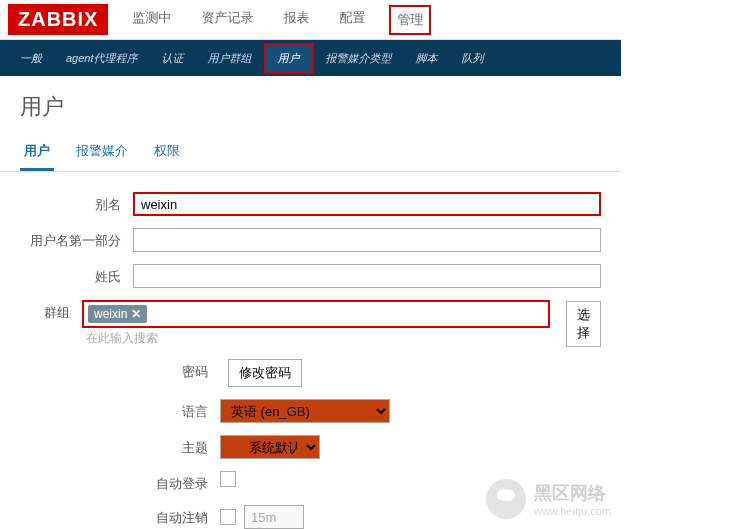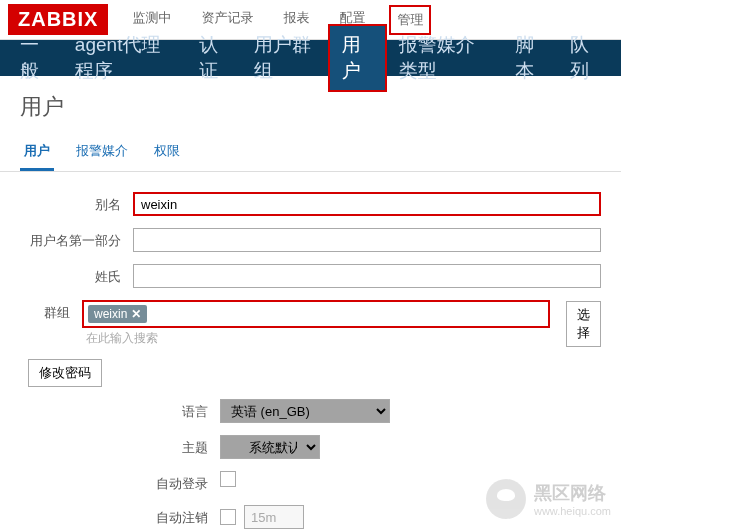--- a/index.html
+++ b/index.html
@@ -3,40 +3,40 @@
 <meta charset="utf-8">
 <style>
 * { box-sizing: border-box; margin: 0; padding: 0; }
 body { font-family: Arial, "Microsoft YaHei", sans-serif; font-size: 13px; color: #333; background: #fff; width: 743px; }
 .topbar { display: flex; align-items: center; border-bottom: 1px solid #ddd; padding: 4px 8px; }
 .logo { background: #d40000; color: #fff; font-weight: bold; font-size: 20px; padding: 4px 10px; letter-spacing: 1px; margin-right: 18px; }
 .topnav { display: flex; gap: 18px; }
 .topnav-item { color: #666; cursor: pointer; padding: 4px 6px; }
 .topnav-item.hl { border: 2px solid #d40000; }
 .subbar { background: #0a3a5a; display: flex; align-items: center; padding: 0 8px; height: 36px; }
-.subnav-item { color: #cde; padding: 6px 12px; cursor: pointer; font-size: 19px; }
+.subnav-item { color: #cde; padding: 6px 12px; cursor: pointer; font-size: 11px; font-style: italic; }
 .subnav-item.hl { border: 2px solid #d40000; background: #15507a; color: #fff; }
 .page-title { font-size: 22px; color: #555; padding: 16px 20px 12px; }
 .tabs { display: flex; gap: 18px; padding: 0 20px; border-bottom: 1px solid #ddd; }
 .tab { color: #1a6db3; padding: 8px 4px; cursor: pointer; font-size: 13px; }
 .tab.active { border-bottom: 3px solid #1a6db3; font-weight: bold; }
 .form { padding: 20px 20px 10px; }
 .row { display: flex; align-items: flex-start; margin-bottom: 12px; }
 .lbl { width: 200px; text-align: right; padding-right: 12px; color: #555; padding-top: 4px; font-size: 13px; }
 .ctrl { flex: 1; display: flex; align-items: center; gap: 8px; }
 input[type=text] { border: 1px solid #aaa; padding: 4px 6px; font-size: 13px; height: 24px; }
 .wide { width: 468px; }
 .hl-red { border: 2px solid #d40000 !important; }
 .tagbox { border: 1px solid #aaa; width: 468px; padding: 3px 4px; display: flex; flex-wrap: wrap; gap: 4px; }
 .tagbox.hl { border: 2px solid #d40000; }
 .tag { background: #768d99; color: #fff; padding: 2px 6px; border-radius: 2px; display: flex; align-items: center; gap: 4px; font-size: 12px; }
 .tag-x { cursor: pointer; font-weight: bold; }
 .tag-placeholder { color: #aaa; font-size: 12px; padding-left: 4px; margin-top: 2px; }
 .btn { border: 1px solid #aaa; background: #fff; padding: 4px 10px; cursor: pointer; font-size: 13px; margin-left: 8px; }
-select { border: 1px solid #aaa; padding: 3px 6px; font-size: 13px; height: 24px; background: #a3a3a3; }
+select { border: 1px solid #aaa; padding: 3px 6px; font-size: 13px; height: 24px; background: #c2410c; }
 .checkbox { width: 16px; height: 16px; border: 1px solid #aaa; display: inline-block; }
 .disabled-input { border: 1px solid #ccc; background: #f7f7f7; color: #aaa; width: 60px; height: 24px; padding: 4px 6px; }
 .watermark { position: absolute; right: 10px; bottom: 10px; opacity: 0.4; display: flex; align-items: center; gap: 8px; }
 .wm-icon { width: 40px; height: 40px; background: #bbb; border-radius: 50%; position: relative; }
 .wm-icon::after { content: ""; position: absolute; width: 18px; height: 12px; background: #fff; border-radius: 50% 50% 40% 40%; top: 10px; left: 11px; }
 .wm-text { font-size: 18px; font-weight: bold; color: #888; }
 .wm-sub { font-size: 11px; color: #999; }
 .container { position: relative; width: 621px; height: 529px; overflow: hidden; border-radius: 15px; }
 </style>
 </head>
@@ -107,20 +107,21 @@
             <span class="tag-x">✕</span>
           </span>
         </div>
         <div class="tag-placeholder">在此输入搜索</div>
       </div>
       <button class="btn">选择</button>
     </div>
   </div>
 
   <div class="row">
+    <div class="lbl">密码</div>
     <div class="ctrl">
       <button class="btn">修改密码</button>
     </div>
   </div>
 
   <div class="row">
     <div class="lbl">语言</div>
     <div class="ctrl">
       <select style="width:170px;">
         <option>英语 (en_GB)</option>

